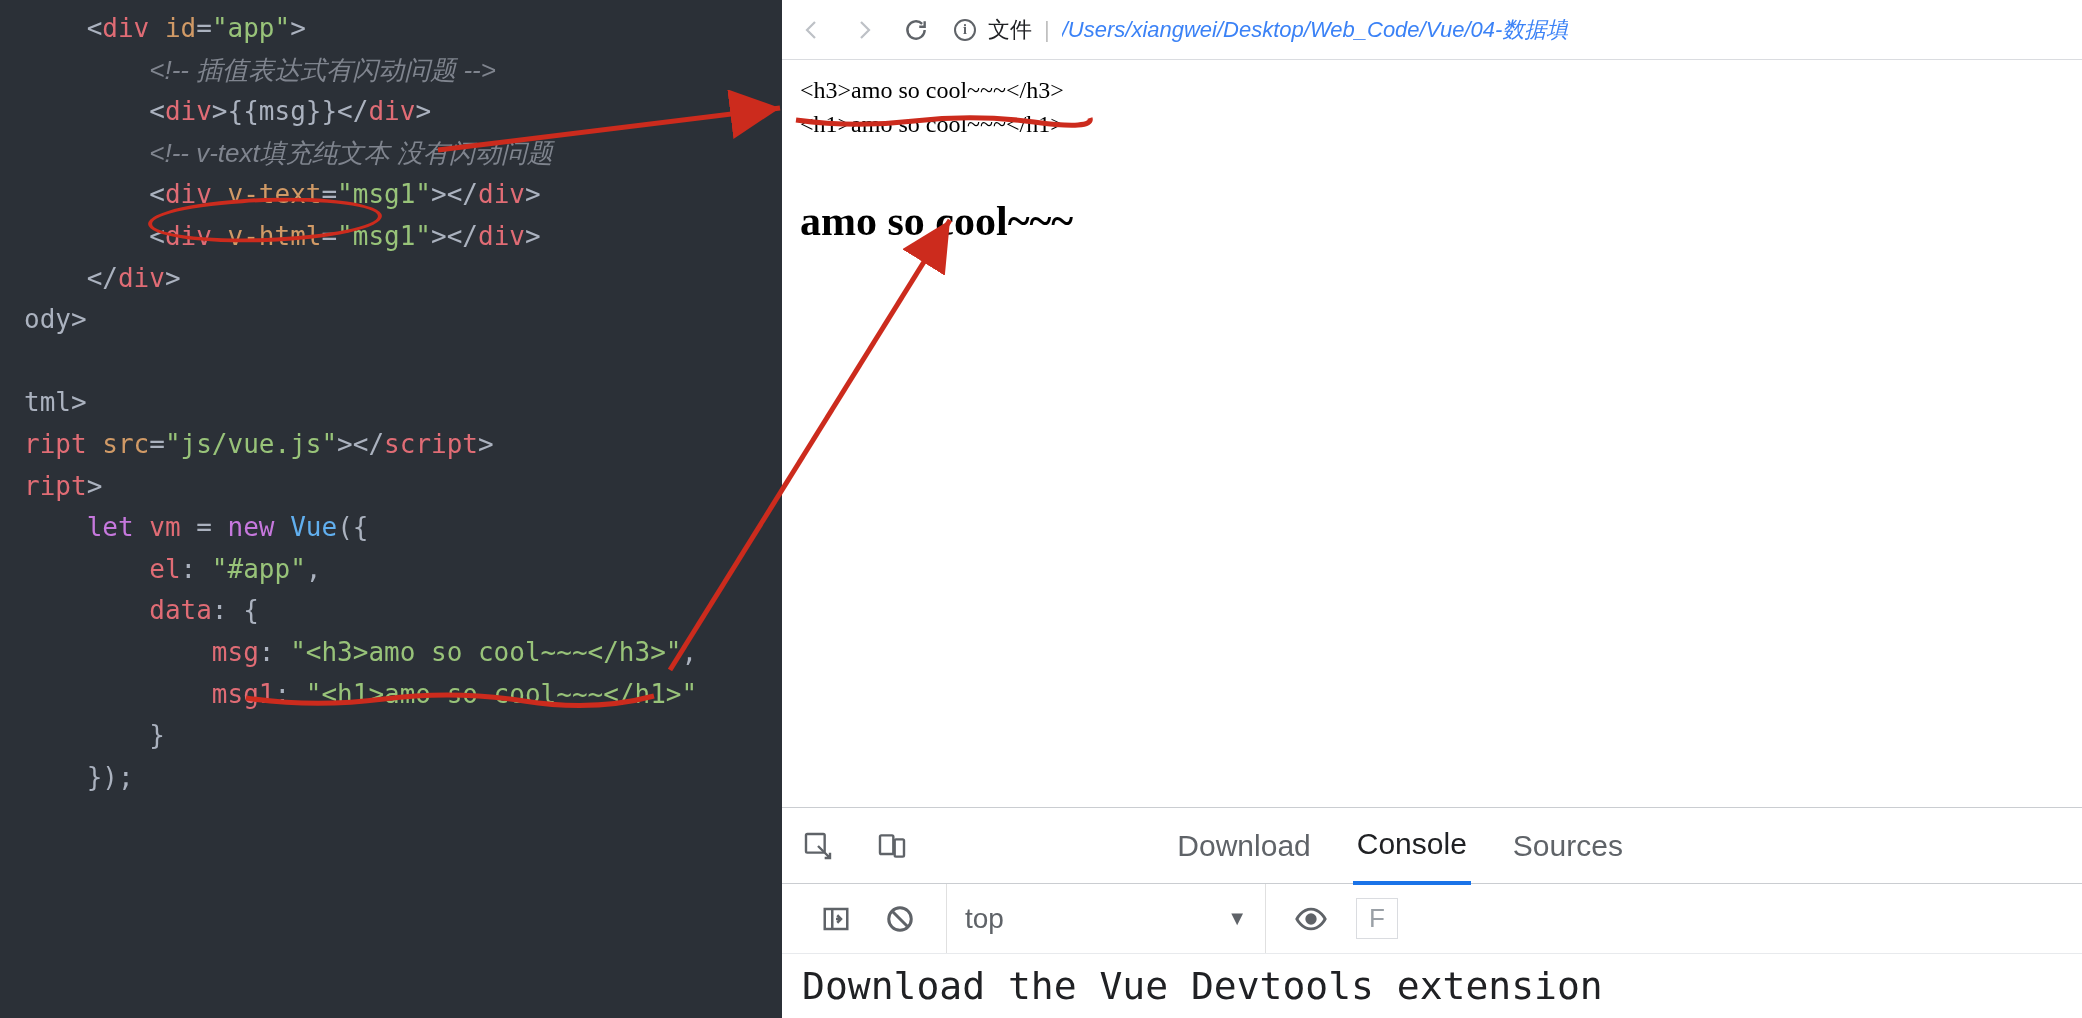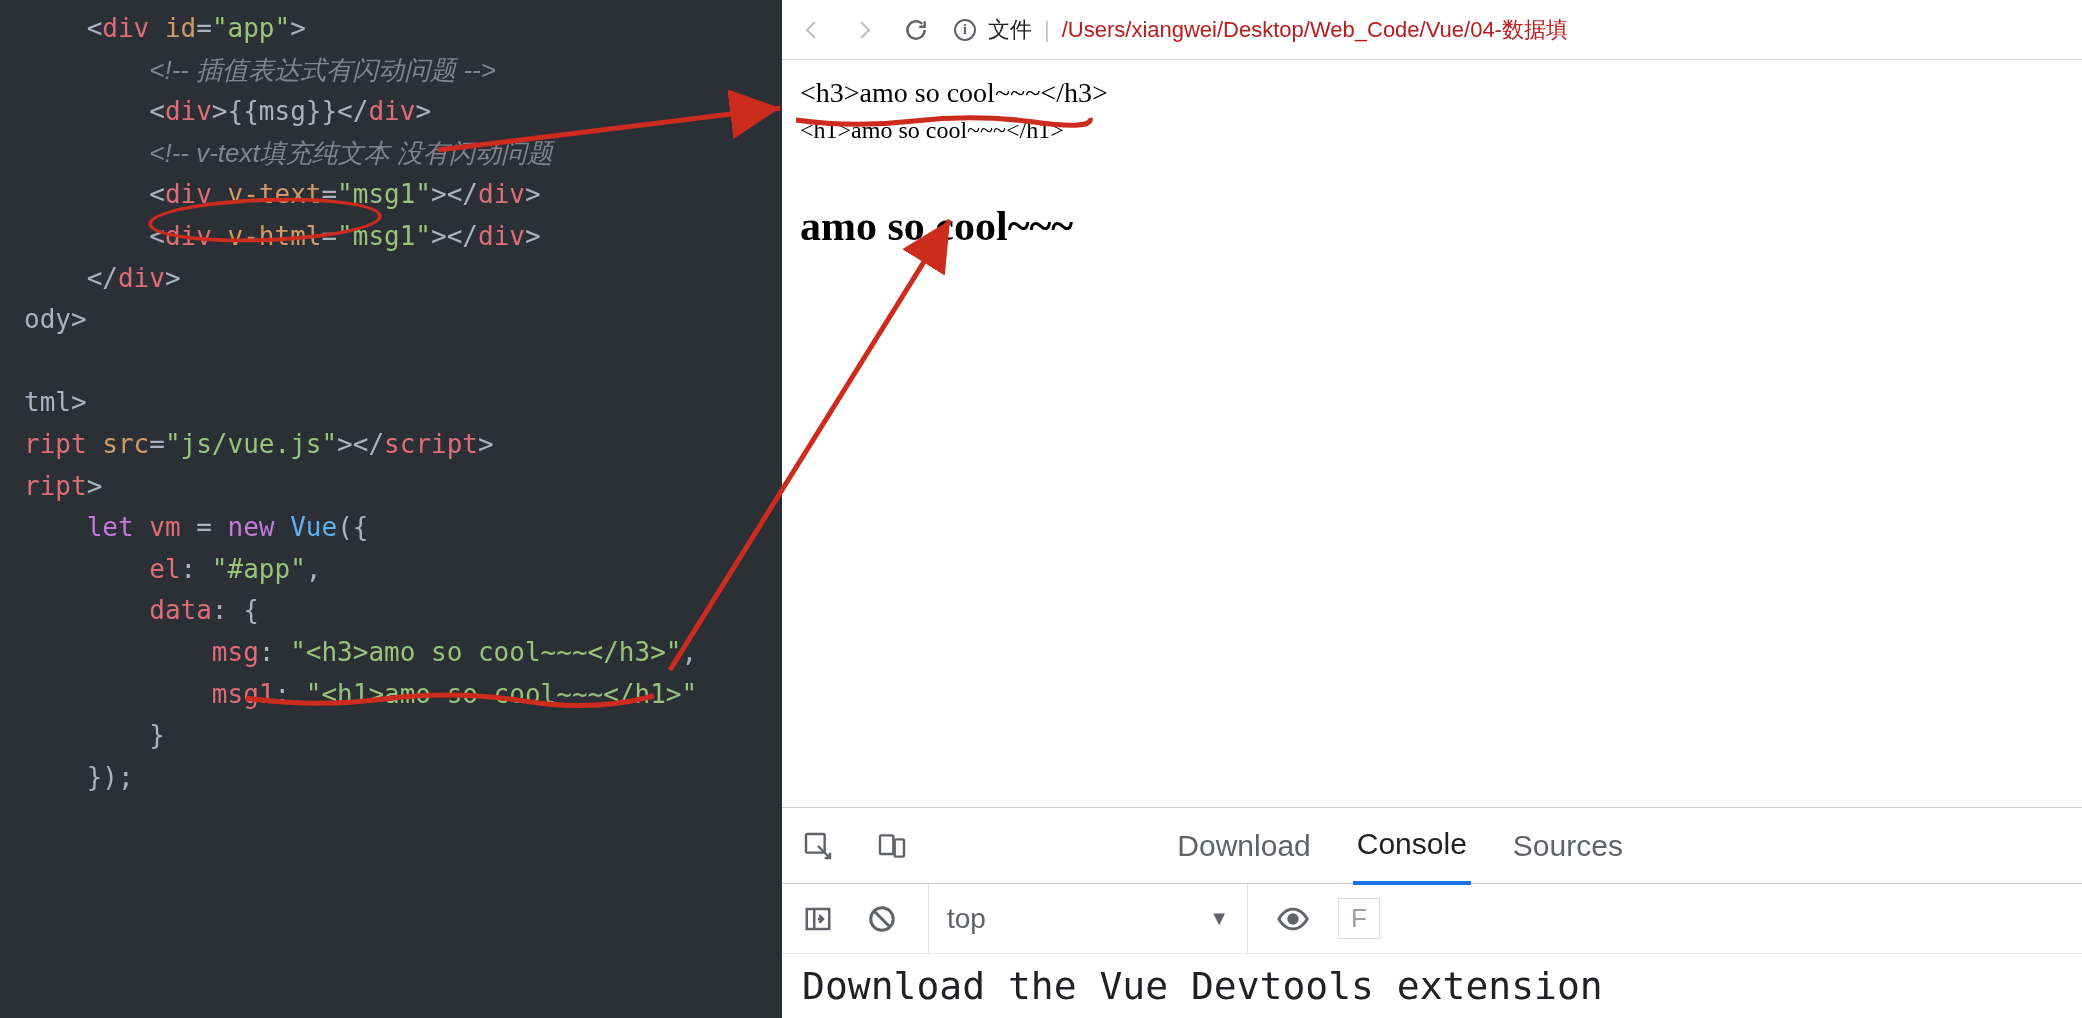--- a/index.html
+++ b/index.html
@@ -84,31 +84,31 @@
   .info-ico {
     width: 22px; height: 22px;
     border: 2px solid #5f6368;
     border-radius: 50%;
     display: inline-flex; align-items: center; justify-content: center;
     font-size: 14px; font-weight: bold;
     font-family: serif;
   }
   .addr-prefix { color: #202124; }
   .addr-sep { color: #c0c0c0; }
-  .addr-path { color: #b91c1c; white-space: nowrap; overflow: hidden; }
+  .addr-path { color: #3b82f6; white-space: nowrap; overflow: hidden; font-style: italic; }
 
   
   .page {
     flex: 1;
     padding: 14px 18px;
     font-family: "Times New Roman", serif;
     color: #000;
     position: relative;
   }
-  .out1 { font-size: 28px; line-height: 1.35; }
+  .out1 { font-size: 24px; line-height: 1.35; }
   .out2 { font-size: 24px; line-height: 1.35; margin-top: 2px; }
   .out3 { font-size: 42px; font-weight: bold; margin-top: 56px; font-family: Liberation Serif, serif; }
 
   
   .devtools {
     border-top: 1px solid #cacdd1;
     background: #fff;
     font-family: -apple-system, "Helvetica Neue", Arial, sans-serif;
   }
   .dt-tabs {
@@ -127,21 +127,21 @@
     color: #5f6368;
     cursor: pointer;
   }
   .dt-tab { cursor: pointer; padding: 20px 4px; }
   .dt-tab.active { color: #202124; border-bottom: 4px solid #1a73e8; padding-bottom: 20px; }
 
   .dt-toolbar {
     display: flex;
     align-items: center;
     height: 70px;
-    padding: 0 18px;
+    padding: 0 36px;
     gap: 28px;
     border-bottom: 1px solid #e8eaed;
     font-size: 28px;
     color: #5f6368;
   }
   .context-sel {
     flex: 1;
     max-width: 320px;
     display: flex;
     align-items: center;

